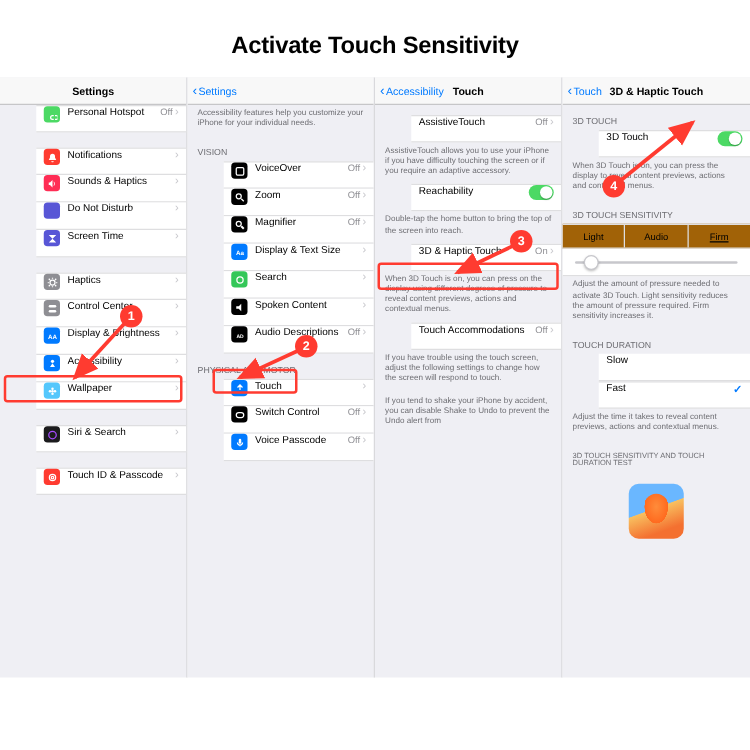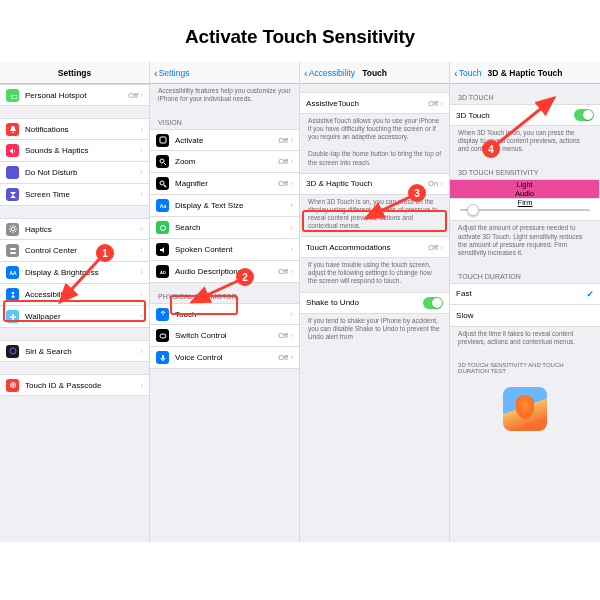--- a/index.html
+++ b/index.html
@@ -65,23 +65,24 @@
     font-size: 6.5px;
     color: #6d6d72;
     padding: 3px 8px 6px;
     line-height: 1.25;
   }
   .row {
     background: #fff;
     border-bottom: 0.5px solid #dedee0;
     height: 22px;
     display: flex;
-    align-items: center;
+    align-items: flex-start;
     padding: 0 6px;
     position: relative;
+    margin-left: 29px;
   }
   .row.first { border-top: 0.5px solid #dedee0; }
   .row .icon {
     width: 13px; height: 13px;
     border-radius: 3px;
     margin-right: 6px;
     flex-shrink: 0;
     display: flex; align-items:center; justify-content:center;
   }
   .row .icon svg { width: 8px; height: 8px; }
@@ -103,25 +104,24 @@
   .toggle.on .knob { right: 1px; }
   .highlight-box {
     position: absolute;
     border: 2px solid #ff3b30;
     border-radius: 3px;
     pointer-events: none;
     z-index: 5;
   }
   .seg {
     display: flex;
-    background: #ec4899;
+    background: #a16207;
     border-top: 0.5px solid #dedee0;
     border-bottom: 0.5px solid #dedee0;
     height: 20px;
-    flex-direction: column;
   }
   .seg div {
     flex: 1; display:flex; align-items:center; justify-content:center;
     font-size: 7.5px; color:#000;
     border-right: 0.5px solid #dedee0;
   }
   .seg div:last-child { border-right:none;text-decoration:underline; }
   .slider-row {
     background:#fff; height: 22px;
     border-bottom: 0.5px solid #dedee0;
@@ -306,21 +306,21 @@
     </div>
     <div class="group-note">Accessibility features help you customize your iPhone for your individual needs.</div>
     <div class="group-header">VISION</div>
     <div id="p2-vision">
         <div class="row first">
           <span class="icon" style="background:#000">
             <svg viewBox="0 0 8 8">
               <rect x="1" y="1" width="6" height="6" rx="1" fill="none" stroke="#fff"></rect>
             </svg>
           </span>
-          <span class="label">Activate</span>
+          <span class="label">VoiceOver</span>
           <span class="detail">Off</span>
           <span class="chev-r">›</span>
         </div>
         <div class="row">
           <span class="icon" style="background:#000">
             <svg viewBox="0 0 8 8">
               <circle cx="3" cy="3" r="2" fill="none" stroke="#fff"></circle>
               <path d="M5 5l2 2" stroke="#fff"></path>
             </svg>
           </span>
@@ -398,21 +398,21 @@
           <span class="detail">Off</span>
           <span class="chev-r">›</span>
         </div>
         <div class="row">
           <span class="icon" style="background:#007aff">
             <svg viewBox="0 0 8 8">
               <rect x="3" y="1" width="2" height="4" rx="1" fill="#fff"></rect>
               <path d="M2 4a2 2 0 004 0M4 6v1" stroke="#fff" fill="none"></path>
             </svg>
           </span>
-          <span class="label">Voice Control</span>
+          <span class="label">Voice Passcode</span>
           <span class="detail">Off</span>
           <span class="chev-r">›</span>
         </div>
       </div>
     <div class="highlight-box" style="left:20px; top:233px; width:68px; height:20px;"></div>
   </div>
 
   <div class="panel">
     <div class="navbar">
       <span class="nav-back">
@@ -421,39 +421,39 @@
         </span>
       <span class="nav-title">Touch</span>
     </div>
     <div style="height:8px"></div>
     <div class="row first">
       <span class="label">AssistiveTouch</span>
       <span class="detail">Off</span>
       <span class="chev-r">›</span>
     </div>
     <div class="group-note">AssistiveTouch allows you to use your iPhone if you have difficulty touching the screen or if you require an adaptive accessory.</div>
+    <div class="row first">
+      <span class="label">Reachability</span>
+      <span class="toggle on">
+          <span class="knob"></span>
+        </span>
+    </div>
     <div class="group-note">Double-tap the home button to bring the top of the screen into reach.</div>
     <div class="row first">
       <span class="label">3D &amp; Haptic Touch</span>
       <span class="detail">On</span>
       <span class="chev-r">›</span>
     </div>
     <div class="group-note">When 3D Touch is on, you can press on the display using different degrees of pressure to reveal content previews, actions and contextual menus.</div>
     <div class="row first">
       <span class="label">Touch Accommodations</span>
       <span class="detail">Off</span>
       <span class="chev-r">›</span>
     </div>
     <div class="group-note">If you have trouble using the touch screen, adjust the following settings to change how the screen will respond to touch.</div>
-    <div class="row first">
-      <span class="label">Shake to Undo</span>
-      <span class="toggle on">
-          <span class="knob"></span>
-        </span>
-    </div>
     <div class="group-note">If you tend to shake your iPhone by accident, you can disable Shake to Undo to prevent the Undo alert from</div>
     <div class="highlight-box" style="left:2px; top:148px; width:145px; height:22px;"></div>
   </div>
 
   <div class="panel">
     <div class="navbar">
       <span class="nav-back">
           <span class="chev">‹</span>
           <span>Touch</span>
         </span>
@@ -473,26 +473,26 @@
       <div>Audio</div>
       <div>Firm</div>
     </div>
     <div class="slider-row">
       <div class="slider-track">
           <div class="slider-thumb"></div>
         </div>
     </div>
     <div class="group-note">Adjust the amount of pressure needed to activate 3D Touch. Light sensitivity reduces the amount of pressure required. Firm sensitivity increases it.</div>
     <div class="group-header">TOUCH DURATION</div>
+    <div class="row">
+      <span class="label">Slow</span>
+    </div>
     <div class="row first">
       <span class="label">Fast</span>
       <span class="check">✓</span>
-    </div>
-    <div class="row">
-      <span class="label">Slow</span>
     </div>
     <div class="group-note">Adjust the time it takes to reveal content previews, actions and contextual menus.</div>
     <div class="group-header" style="font-size:6px">3D TOUCH SENSITIVITY AND TOUCH DURATION TEST</div>
     <div class="preview-img"></div>
   </div>
 
 </div>
 
 <div class="badge" style="left:96px; top:244px;">1</div>
 <div class="badge" style="left:236px; top:268px;">2</div>

